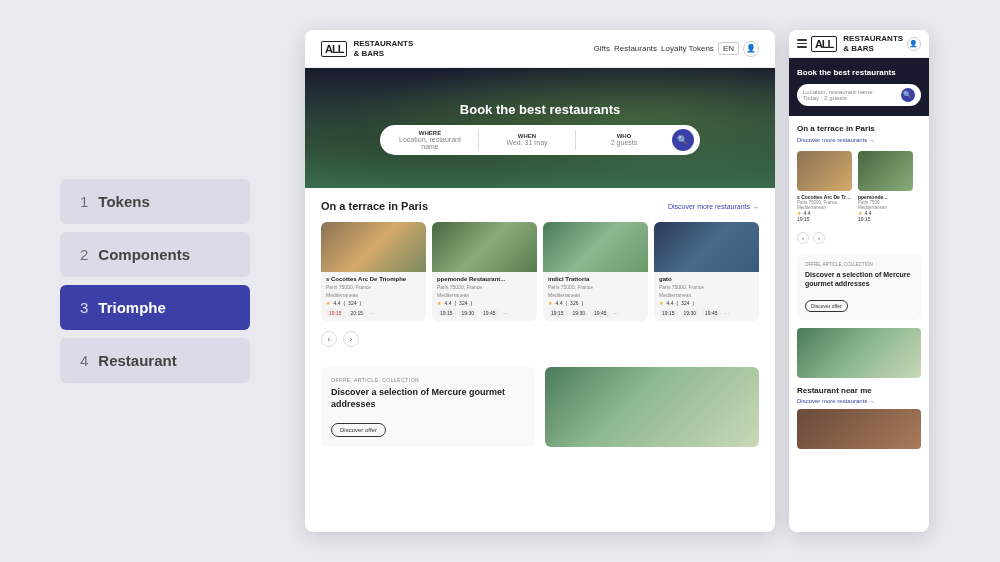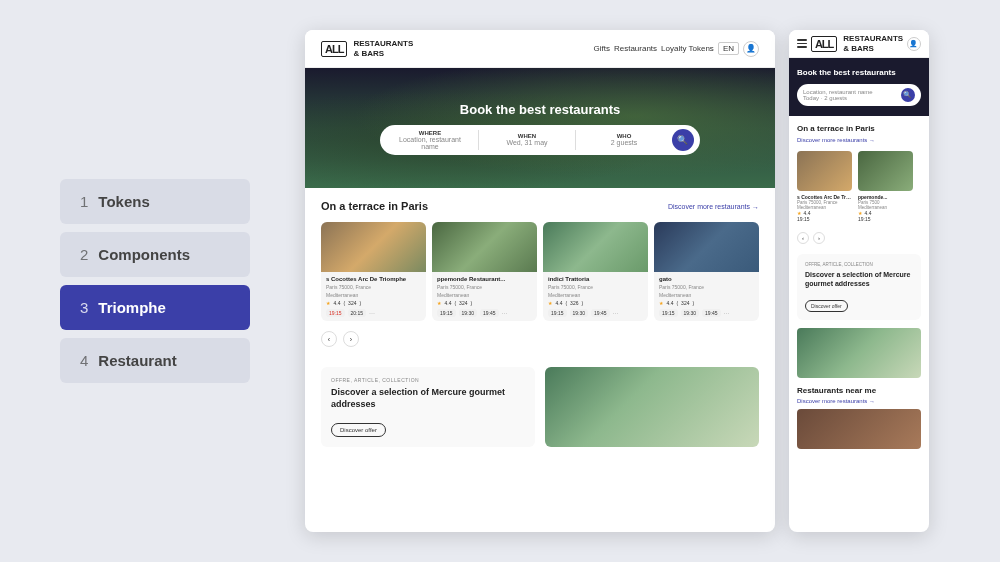--- a/index.html
+++ b/index.html
@@ -807,18 +807,18 @@
       </div>
 
       <div class="mobile-promo">
         <div class="mobile-promo-tag">OFFRE, ARTICLE, COLLECTION</div>
         <div class="mobile-promo-title">Discover a selection of Mercure gourmet addresses</div>
         <button class="mobile-promo-btn">Discover offer</button>
       </div>
 
       <div class="mobile-promo-img"></div>
 
-      <div class="mobile-nearby-title">Restaurants near me</div>
+      <div class="mobile-nearby-title">Restaurant near me</div>
       <a class="mobile-nearby-link">Discover more restaurants →</a>
       <div class="mobile-nearby-img"></div>
     </div>
   </div>
 </div>
 
 </body></html>

